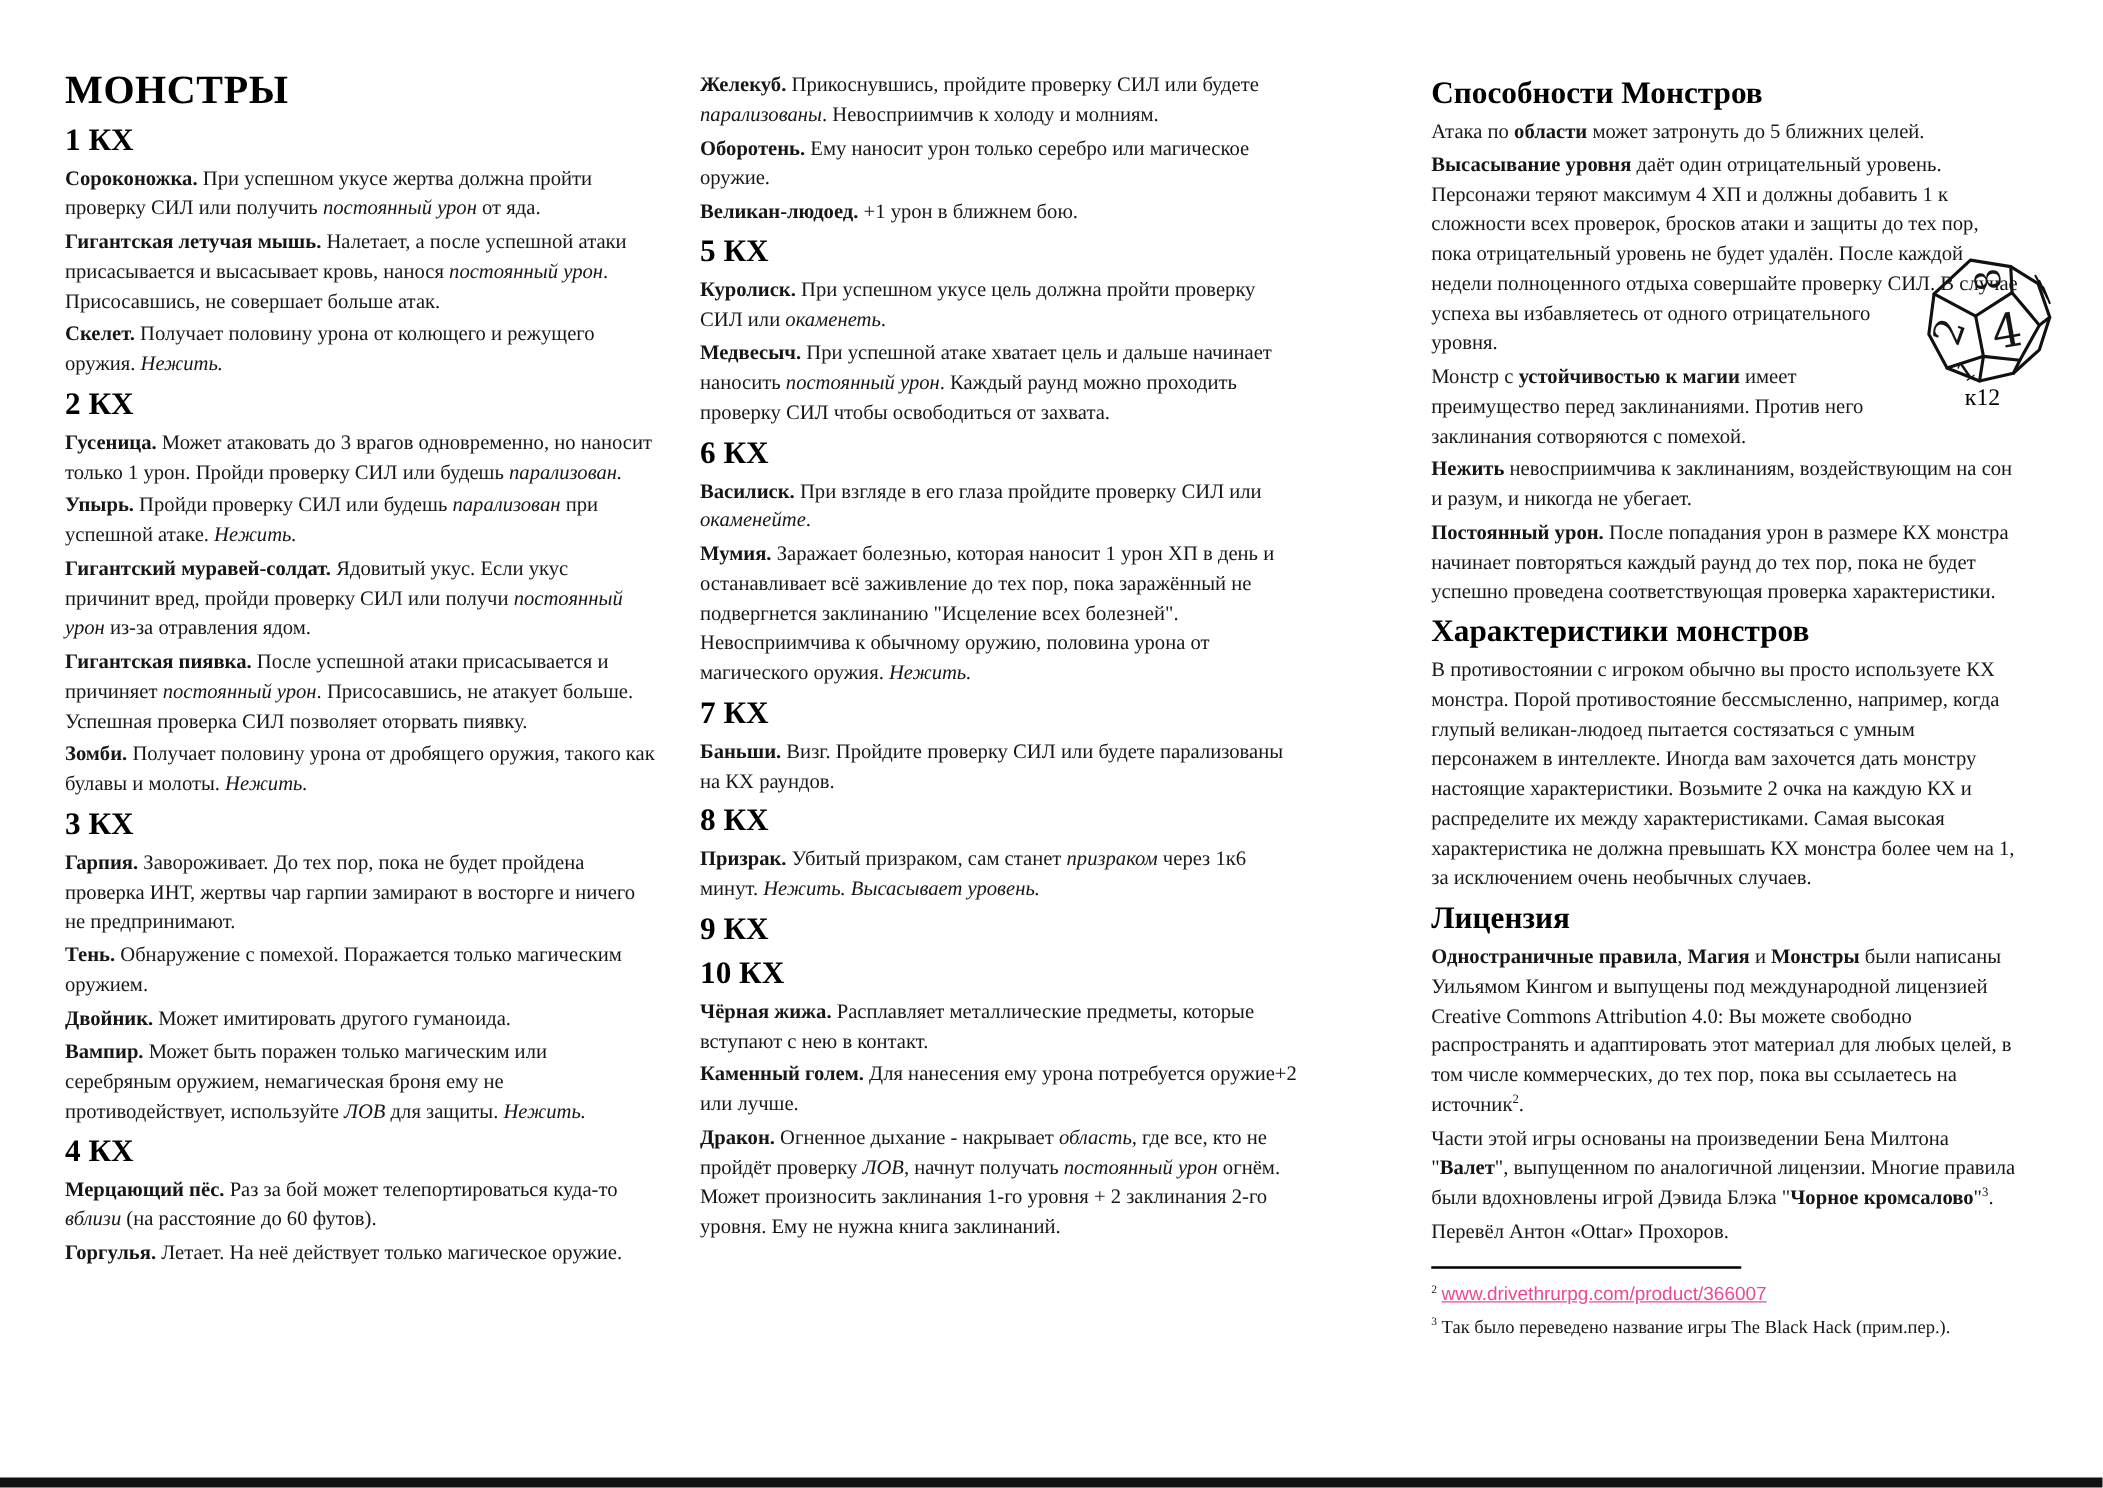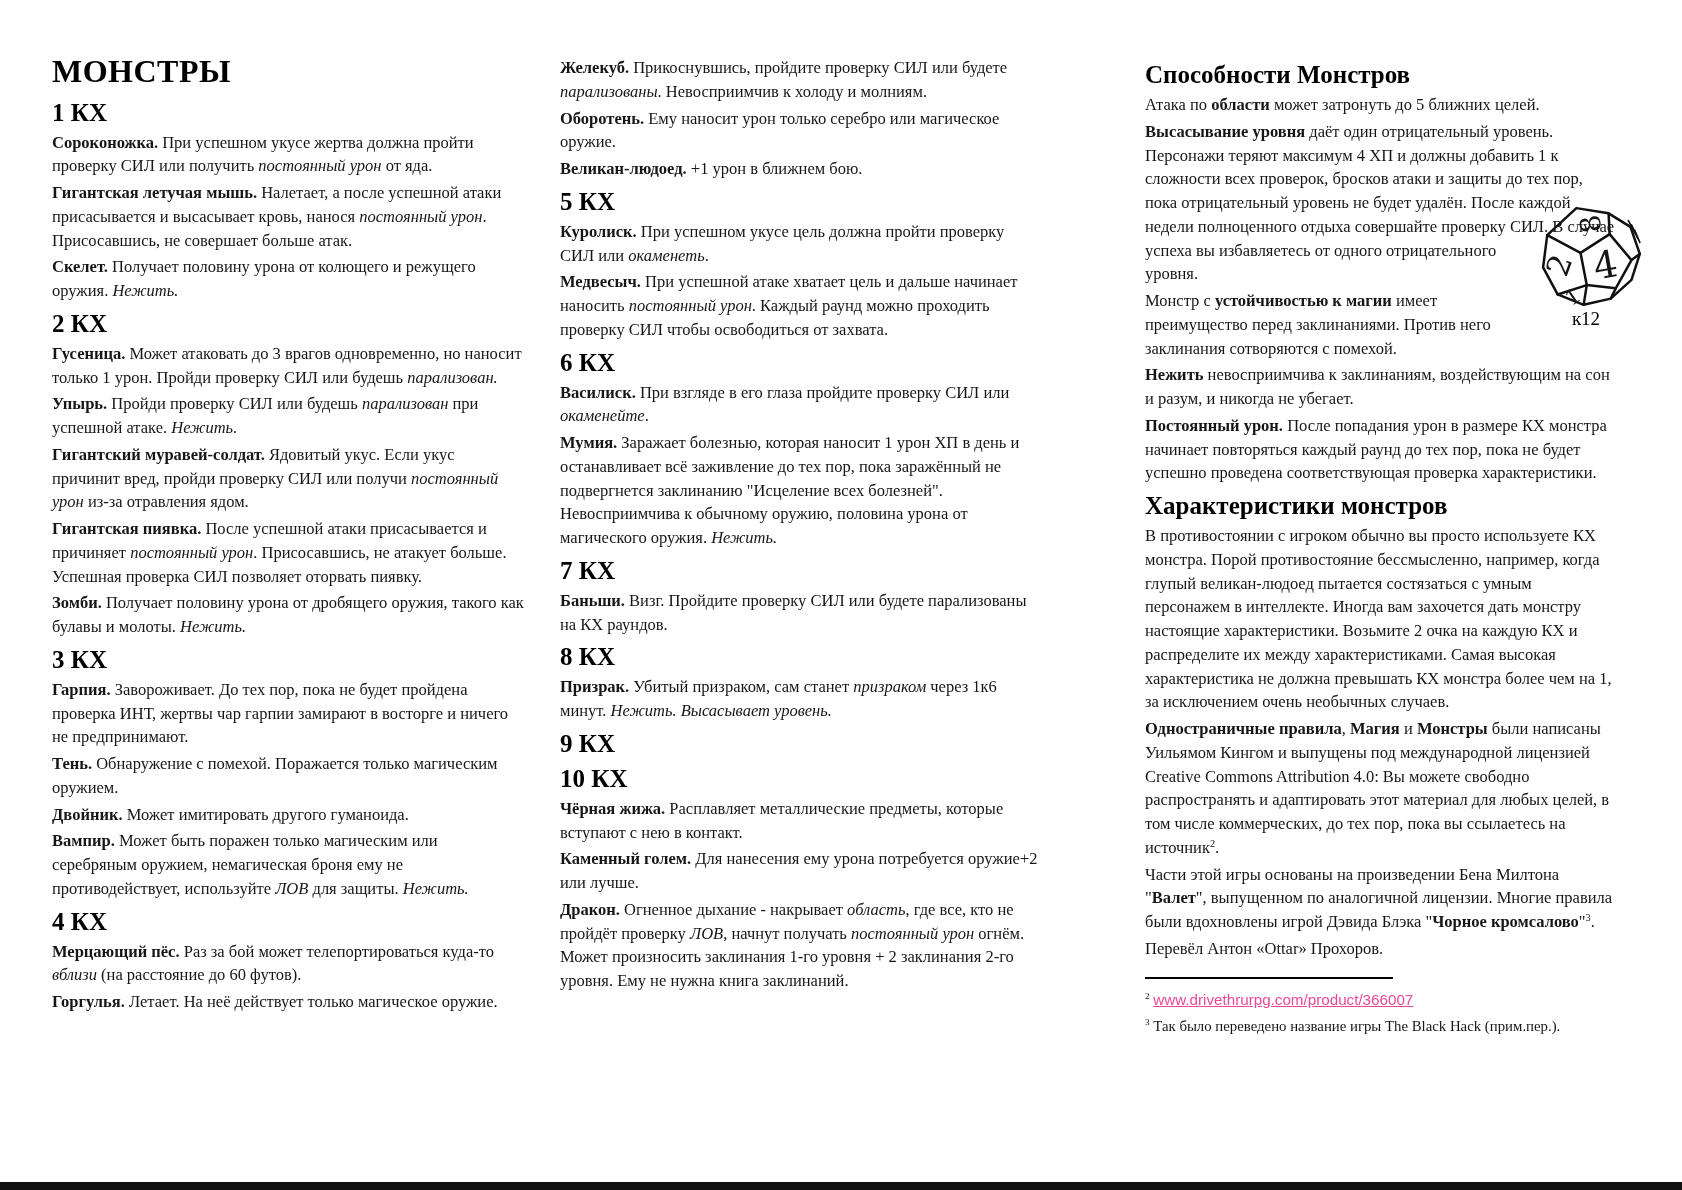--- a/index.html
+++ b/index.html
@@ -119,20 +119,21 @@
       <text class="die-face" x="20" y="68" font-size="30" text-anchor="middle" transform="rotate(-70 20 58)">2</text>
       <text class="die-face" x="33" y="95" font-size="20" text-anchor="middle" transform="rotate(-35 33 89)">1</text>
     </svg>
     <span class="die-label">к12</span>
   </span><span>случае успеха вы избавляетесь от одного отрицательного уровня.</span></p>
       <p class="para"><span>Монстр с </span><span class="rb">устойчивостью к магии</span><span> имеет преимущество перед заклинаниями. Против него заклинания сотворяются с помехой.</span></p>
       <p class="para"><span class="rb">Нежить</span><span> невосприимчива к заклинаниям, воздействующим на сон и разум, и никогда не убегает.</span></p>
       <p class="para"><span class="rb">Постоянный урон.</span><span> После попадания урон в размере КХ монстра начинает повторяться каждый раунд до тех пор, пока не будет успешно проведена соответствующая проверка характеристики.</span></p>
       <div class="h2">Характеристики монстров</div>
       <p class="para"><span>В противостоянии с игроком обычно вы просто используете КХ монстра. Порой противостояние бессмысленно, например, когда глупый великан-людоед пытается состязаться с умным персонажем в интеллекте. Иногда вам захочется дать монстру настоящие характеристики. Возьмите 2 очка на каждую КХ и распределите их между характеристиками. Самая высокая характеристика не должна превышать КХ монстра более чем на 1, за исключением очень необычных случаев.</span></p>
+      <div class="h2">Лицензия</div>
       <p class="para"><span class="rb">Одностраничные правила</span><span>, </span><span class="rb">Магия</span><span> и </span><span class="rb">Монстры</span><span> были написаны Уильямом Кингом и выпущены под международной лицензией Creative Commons Attribution 4.0: Вы можете свободно распространять и адаптировать этот материал для любых целей, в том числе коммерческих, до тех пор, пока вы ссылаетесь на источник</span><span class="rsup">2</span><span>.</span></p>
       <p class="para"><span>Части этой игры основаны на произведении Бена Милтона "</span><span class="rb">Валет</span><span>", выпущенном по аналогичной лицензии. Многие правила были вдохновлены игрой Дэвида Блэка "</span><span class="rb">Чорное кромсалово</span><span>"</span><span class="rsup">3</span><span>.</span></p>
       <p class="para"><span>Перевёл Антон «Ottar» Прохоров.</span></p>
       <div class="fnrule"></div>
       <p class="fn"><span class="rsup">2</span><span> </span><a class="fnlink" href="#">www.drivethrurpg.com/product/366007</a></p>
       <p class="fn"><span class="rsup">3</span><span> Так было переведено название игры The Black Hack (прим.пер.).</span></p>
     </div>
   <div class="bottom-bar"></div>
 </div>
 

